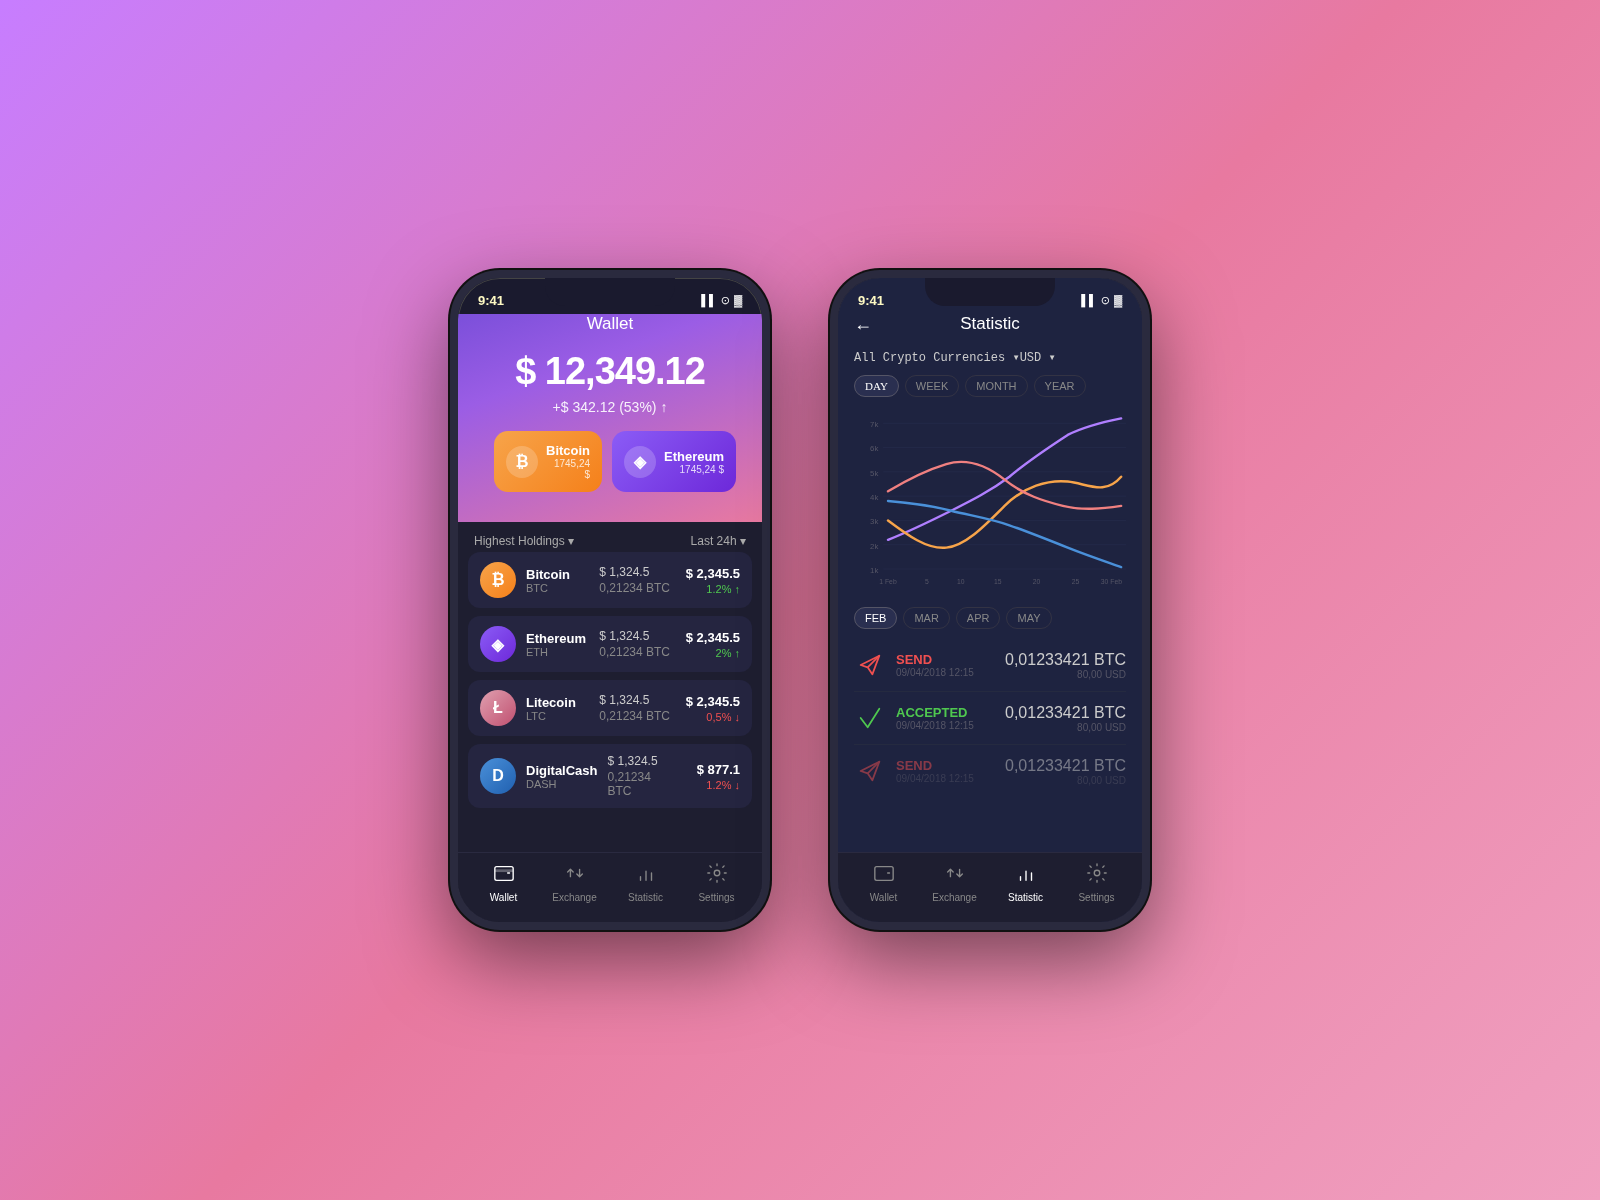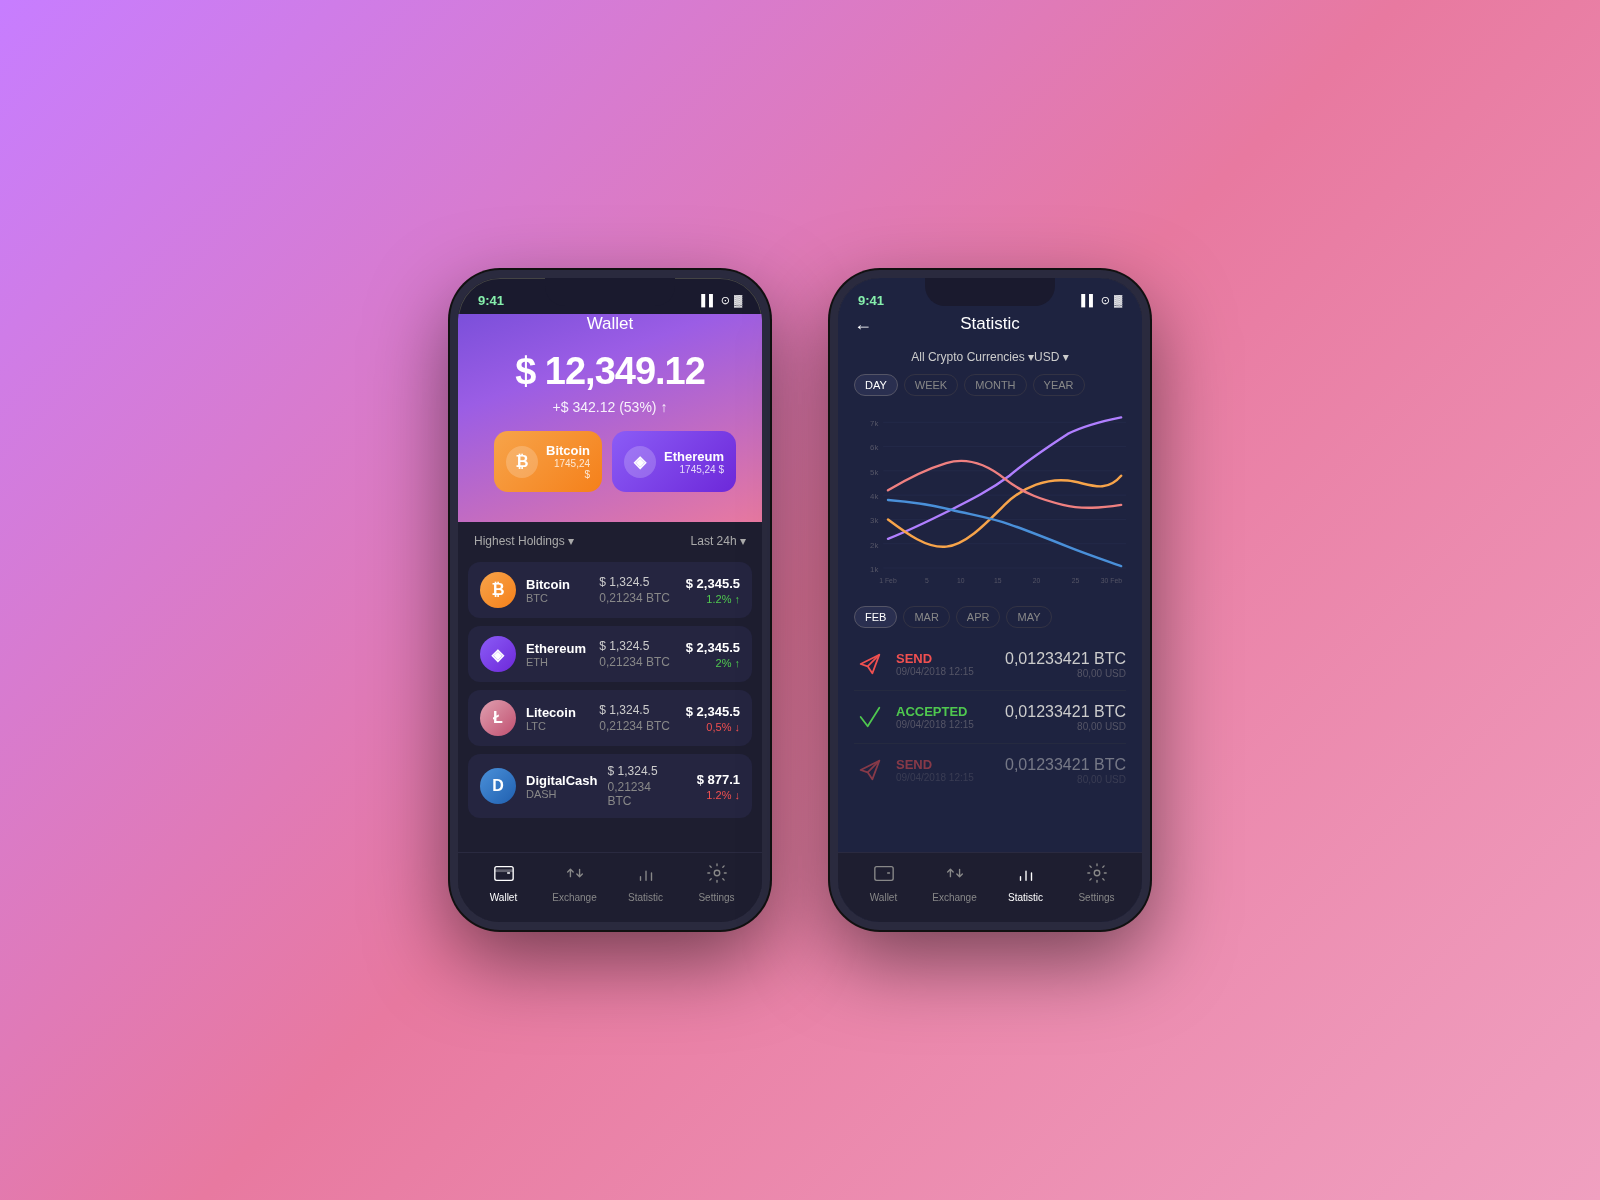--- a/index.html
+++ b/index.html
@@ -48,21 +48,21 @@
       justify-content: space-between;
       align-items: center;
       padding: 8px 20px 0;
       height: 36px;
       position: relative;
       z-index: 5;
     }
     .status-time {
       font-size: 13px;
       font-weight: 600;
-      color: #86efac;
+      color: #fef9c3;
     }
     .status-icons {
       display: flex;
       align-items: center;
       gap: 4px;
       font-size: 11px;
       color: white;
     }
 
     
@@ -130,21 +130,21 @@
       flex-shrink: 0;
     }
 
     .crypto-card-info { flex: 1; }
     .crypto-card-name { font-size: 13px; font-weight: 600; color: white; }
     .crypto-card-value { font-size: 10px; color: rgba(255,255,255,0.8); text-align: right; }
 
     .list-header {
       display: flex;
       justify-content: space-between;
-      padding: 12px 16px 14px;
+      padding: 12px 16px 4px;
     }
     .list-header-left, .list-header-right {
       font-size: 12px;
       color: #aaa;
     }
 
     .wallet-body {
       flex: 1;
       background: #1e1e30;
       overflow: hidden;
@@ -256,22 +256,23 @@
     }
     .stat-title {
       font-size: 17px;
       font-weight: 500;
       color: white;
     }
 
     .stat-filters {
       padding: 6px 16px;
       display: flex;
-      justify-content: center;
-      align-items: center;
+      justify-content: flex-start;
+      align-items: center;
+      font-family: Liberation Mono, monospace;
     }
     .filter-dropdown {
       font-size: 12px;
       color: #ccc;
       display: flex;
       align-items: center;
       gap: 4px;
     }
 
     .time-tabs {
@@ -284,20 +285,21 @@
       border-radius: 12px;
       font-size: 11px;
       color: #888;
       border: 1px solid #334;
       cursor: pointer;
     }
     .time-tab.active {
       color: white;
       border-color: #556;
       background: #2a2f50;
+      font-family: Liberation Serif, serif;
     }
 
     
     .chart-container {
       padding: 0 16px;
       position: relative;
       height: 200px;
     }
 
     .chart-svg {

